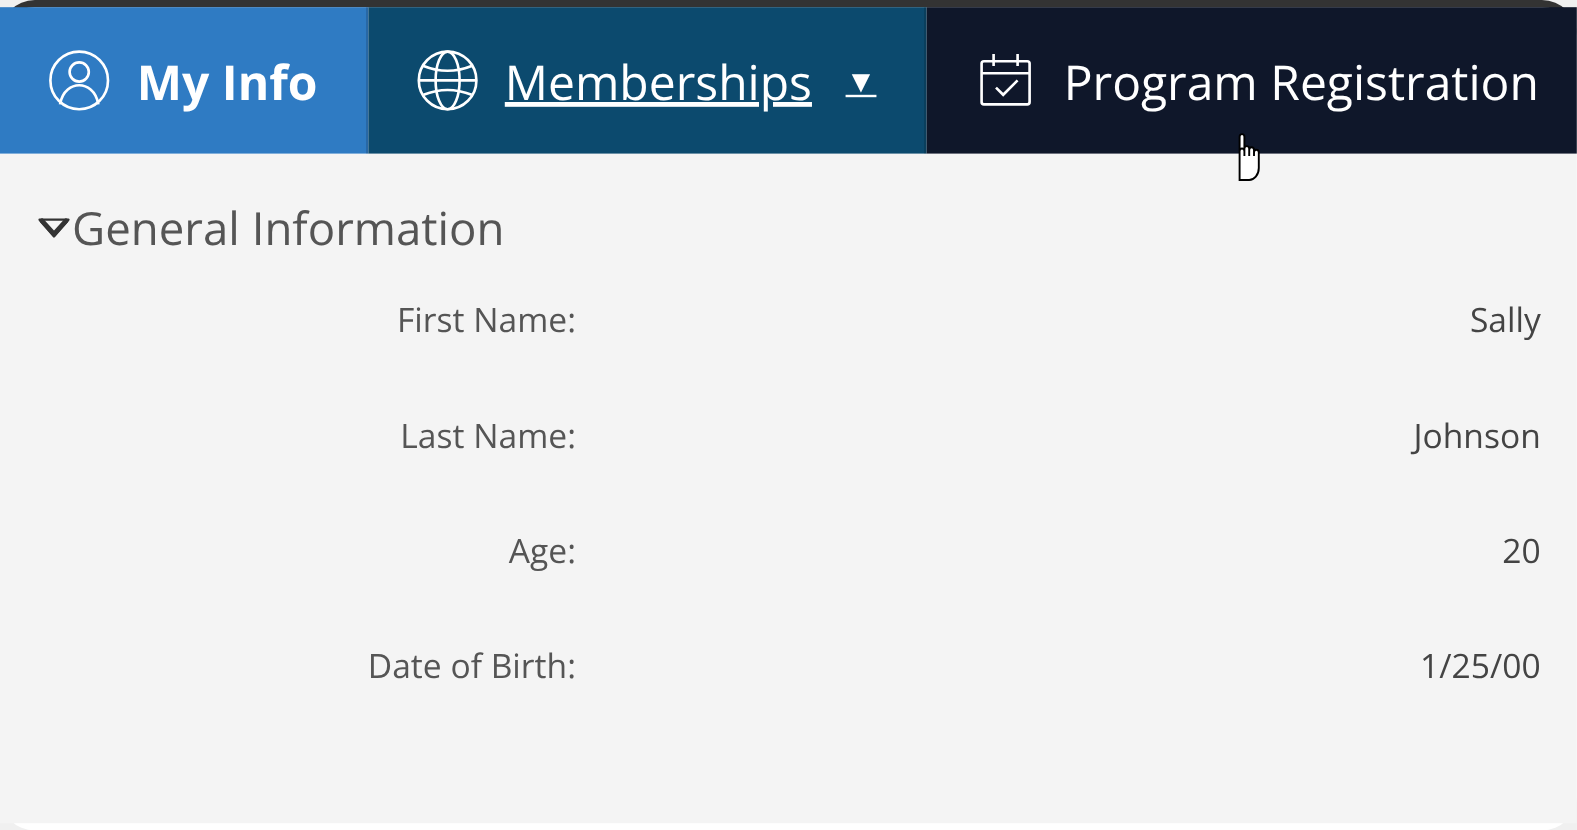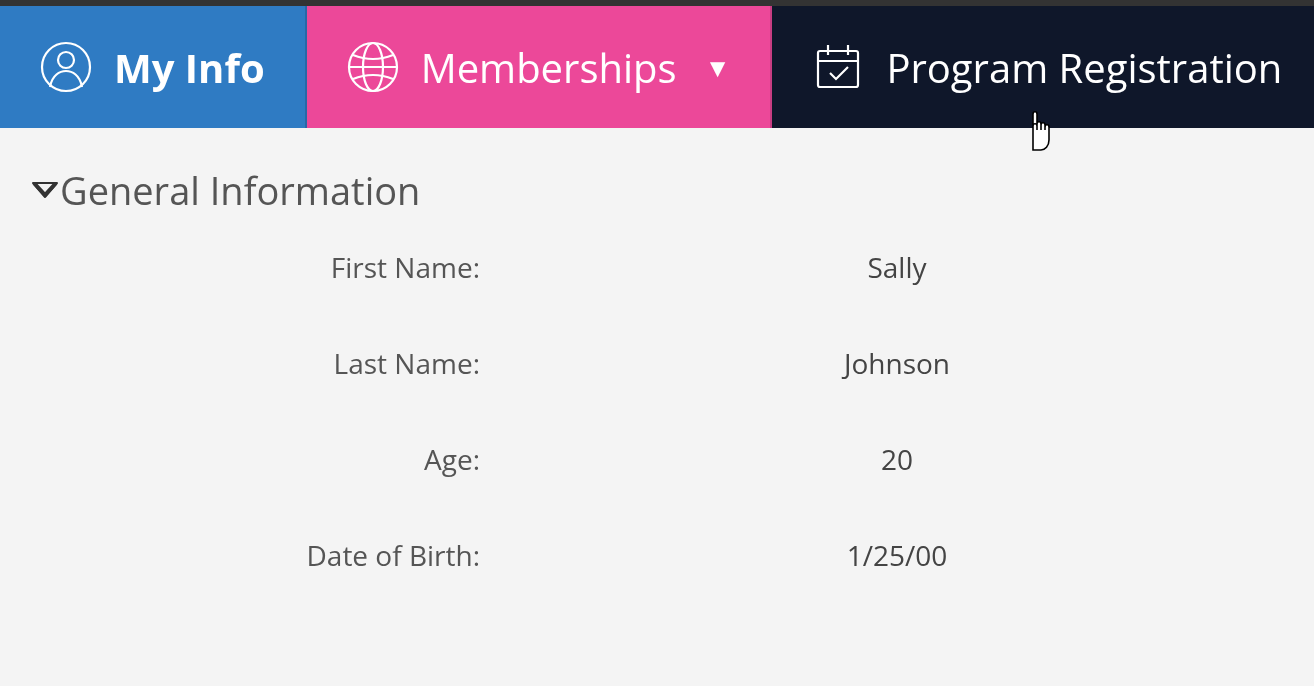--- a/index.html
+++ b/index.html
@@ -1,32 +1,32 @@
 <!DOCTYPE html>
 <html><head>
 <meta charset="utf-8">
 <style>
   * { box-sizing: border-box; margin: 0; padding: 0; }
   html, body { width: 1314px; height: 692px; font-family: "Segoe UI", "Open Sans", Arial, sans-serif; background:#f0f0f0; }
-  .page { width:1314px; height:692px; background:#fff; border-top:6px solid #333; }
+  .page { width:1314px; height:692px; background:#fff; border-top:6px solid #333;border-radius:29px; }
   .tabbar { display:flex; height:122px; }
   .tab { display:flex; align-items:center; gap:22px; padding:0 40px; font-size:40px; color:#fff; cursor:pointer; white-space:nowrap; }
   .tab-myinfo { background:#2f7bc3; width:350px; border-right:2px solid rgba(0,0,0,0.15); font-weight:700; }
-  .tab-memberships { background:#ec4899; width:541px; border-right:2px solid rgba(0,0,0,0.15); font-weight:400; position:relative; }
+  .tab-memberships { background:#0c4a6e; width:541px; border-right:2px solid rgba(0,0,0,0.15); font-weight:400; position:relative;text-decoration:underline; }
   .tab-program { background:#0f172a; flex:1; font-weight:400; }
   .icon { width:52px; height:52px; flex:0 0 52px; display:inline-flex; align-items:center; justify-content:center; }
   .icon svg { width:52px; height:52px; stroke:#fff; fill:none; stroke-width:2.2; }
   .chev-down { font-size:26px; margin-left:6px; }
   .content { padding:30px 30px 0 30px; background:#f4f4f4; height:calc(100% - 128px); }
   .section-header { display:flex; align-items:center; font-size:38px; color:#555; cursor:pointer; padding:6px 0 32px 0; }
   .section-header .chev { width:30px; display:inline-flex; justify-content:center; }
   .section-header .chev svg { width:28px; height:22px; fill:#333; }
   .fields { display:grid; grid-template-columns: 480px 1fr; row-gap:58px; font-size:28px; color:#444; }
   .label { text-align:right; padding-right:30px; color:#555; }
-  .value { text-align:center; color:#444; }
+  .value { text-align:right; color:#444; }
   
   .cursor { position:absolute; left:712px; top:100px; pointer-events:none; }
   .cursor svg { width:40px; height:46px; }
 </style>
 </head>
 <body>
 
 <div class="page">
 
   <div class="tabbar">

